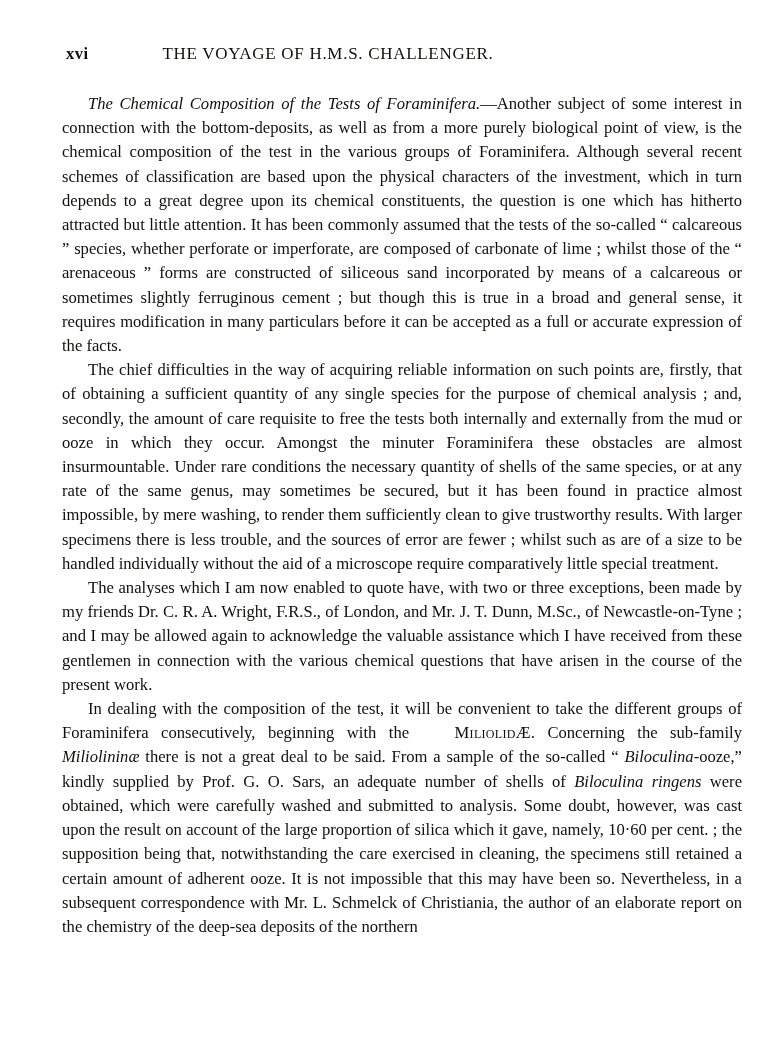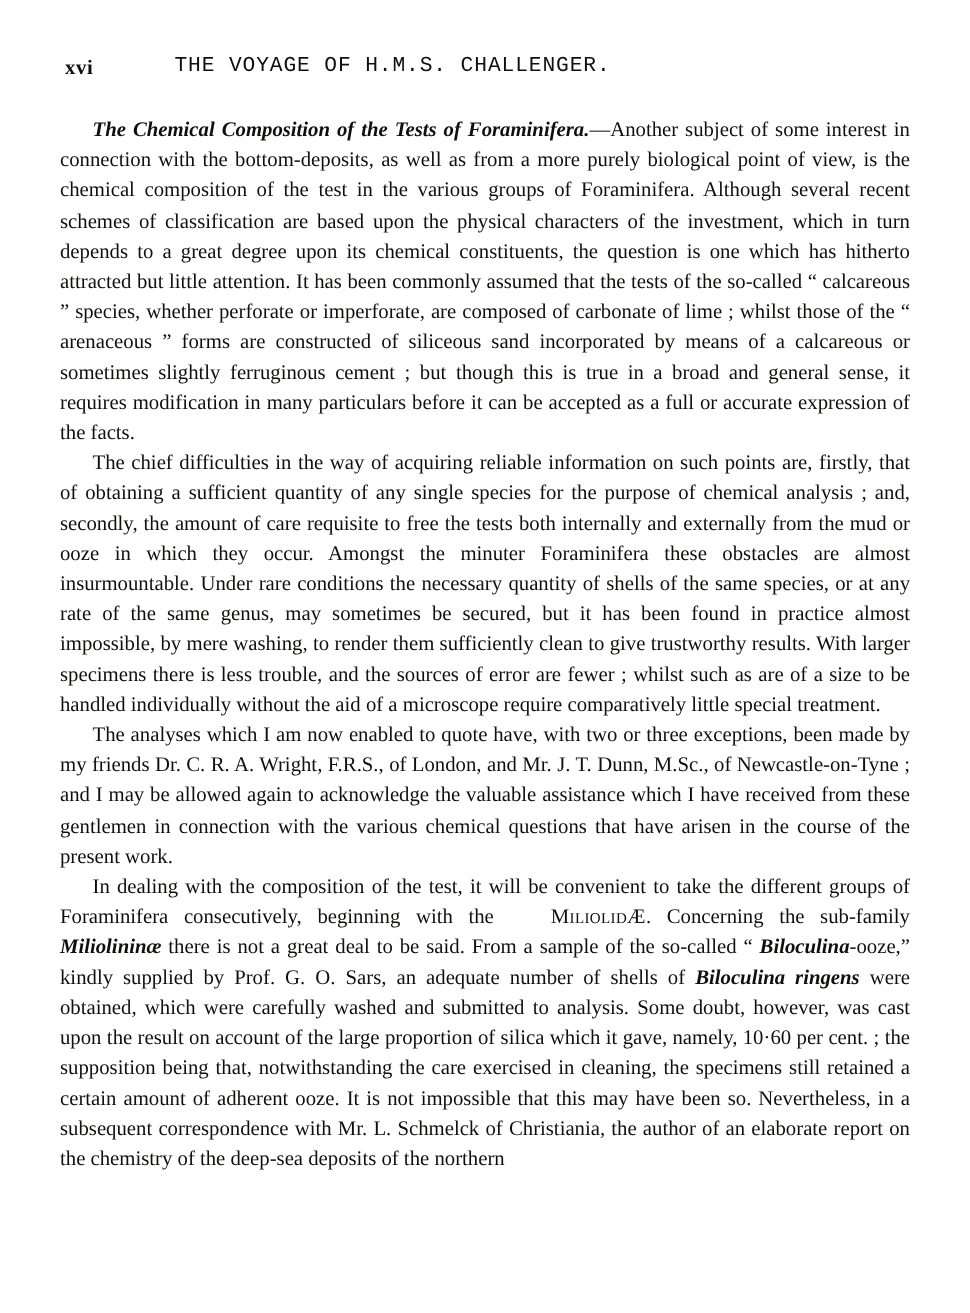--- a/index.html
+++ b/index.html
@@ -10,21 +10,21 @@
   body {
     width: 776px;
     height: 1050px;
     font-family: "Liberation Serif", "DejaVu Serif", serif;
     color: #100f0d;
     position: relative;
     overflow: hidden;
   }
   .page {
     position: absolute;
-    left: 0; top: 0;
+    left: 14px; top: 0;
     width: 628px;
     height: 1050px;
     box-sizing: border-box;
     padding: 40px 48px 30px 48px;
   }
   .header {
     display: flex;
     align-items: baseline;
     height: 30px;
     margin-top: 4px;
@@ -39,40 +39,38 @@
     position: absolute;
     left: 4px;
     top: 0;
   }
   .running-title {
     width: 100%;
     text-align: center;
     font-size: 17px;
     letter-spacing: 0.7px;
     white-space: nowrap;
-    font-family: Liberation Mono, monospace;
   }
   .body-text {
     width: 680px;
     margin: 0 auto;
     font-size: 16.6px;
     line-height: 24.2px;
     text-align: justify;
     text-justify: inter-word;
   }
   p {
     margin: 0;
     text-indent: 26px;
   }
   p.first {
     text-indent: 26px;
   }
   .it {
     font-style: italic;
-    font-weight: bold;
   }
   .sc {
     font-variant: small-caps;
     letter-spacing: 0.3px;
     margin-left: 33px;
   }
 </style>
 </head>
 <body>
 

